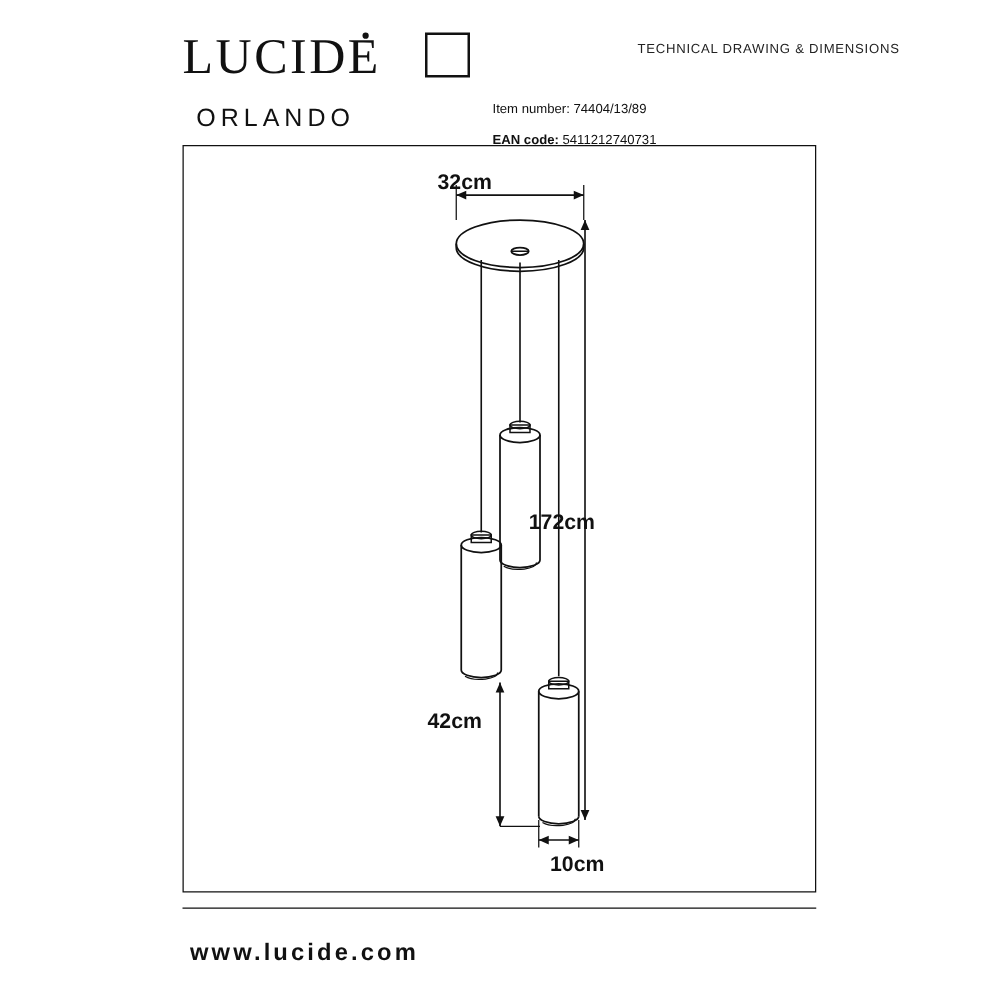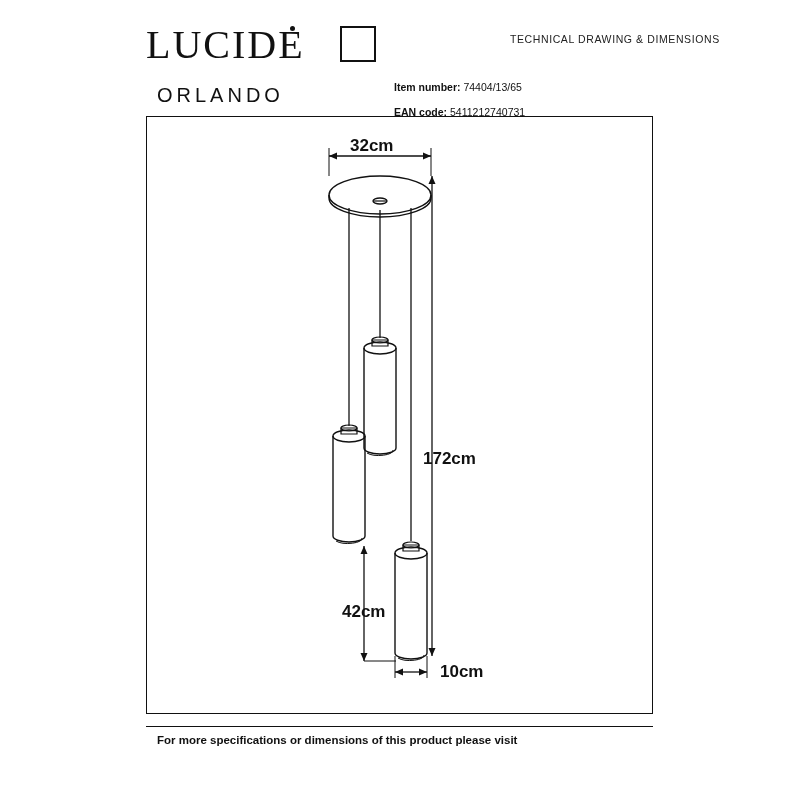--- a/index.html
+++ b/index.html
@@ -76,21 +76,21 @@
     color: #111;
   }
 
   .item-line {
     position: absolute;
     left: 394px;
     top: 81px;
     font-size: 10.5px;
     color: #111;
   }
-  .item-line b { font-weight: bold; }
+  .item-line b { font-weight: normal; }
   .ean-line {
     position: absolute;
     left: 394px;
     top: 106px;
     font-size: 10.5px;
     color: #111;
   }
 
   
   .frame {
@@ -139,40 +139,41 @@
     color: #111;
     white-space: nowrap;
   }
   svg { display: block; }
   .drawing {
     position: absolute;
     left: 146px;
     top: 116px;
     width: 507px;
     height: 598px;
+    padding-left: 36px;
   }
 </style>
 </head>
 <body>
 
 <div class="page">
 
   <div class="brand">
     <div class="brand-text">LUCIDE</div>
     <div class="brand-dot"></div>
     <div class="brand-box"></div>
   </div>
 
   <div class="tech-label">TECHNICAL DRAWING &amp; DIMENSIONS</div>
 
   <div class="product-name">ORLANDO</div>
 
   <div class="item-line">
     <b>Item number:</b>
-    <span>74404/13/65</span>
+    <span>74404/13/89</span>
   </div>
   <div class="ean-line">
     <b>EAN code:</b>
     <span>5411212740731</span>
   </div>
 
   <div class="frame"></div>
 
   <div class="drawing">
     <svg width="507" height="598" viewBox="0 0 507 598" xmlns="http://www.w3.org/2000/svg">
@@ -236,21 +237,21 @@
 
         <line x1="249" y1="556" x2="281" y2="556" stroke-width="1.3"></line>
         <polygon points="249,556 257,552.5 257,559.5" fill="#111111" stroke="none"></polygon>
         <polygon points="281,556 273,552.5 273,559.5" fill="#111111" stroke="none"></polygon>
         <line x1="249" y1="540" x2="249" y2="562" stroke-width="1"></line>
         <line x1="281" y1="540" x2="281" y2="562" stroke-width="1"></line>
       </g>
     </svg>
 
     <div class="dim-text" style="left:204px; top:20px;">32cm</div>
-    <div class="dim-text" style="left:277px; top:292px;margin-top:41px;">172cm</div>
-    <div class="dim-text" style="left:196px; top:486px;">42cm</div>
-    <div class="dim-text" style="left:294px; top:546px;">10cm</div>
+    <div class="dim-text" style="left:277px; top:292px;">172cm</div>
+    <div class="dim-text" style="left:196px; top:451px;">42cm</div>
+    <div class="dim-text" style="left:294px; top:566px;">10cm</div>
   </div>
 
   <div class="footer-rule"></div>
-  <div class="footer-text">For more specifications or dimensions of this product please visit</div>
+  <div class="footer-url">www.lucide.com</div>
 
 </div>
 
 </body></html>

